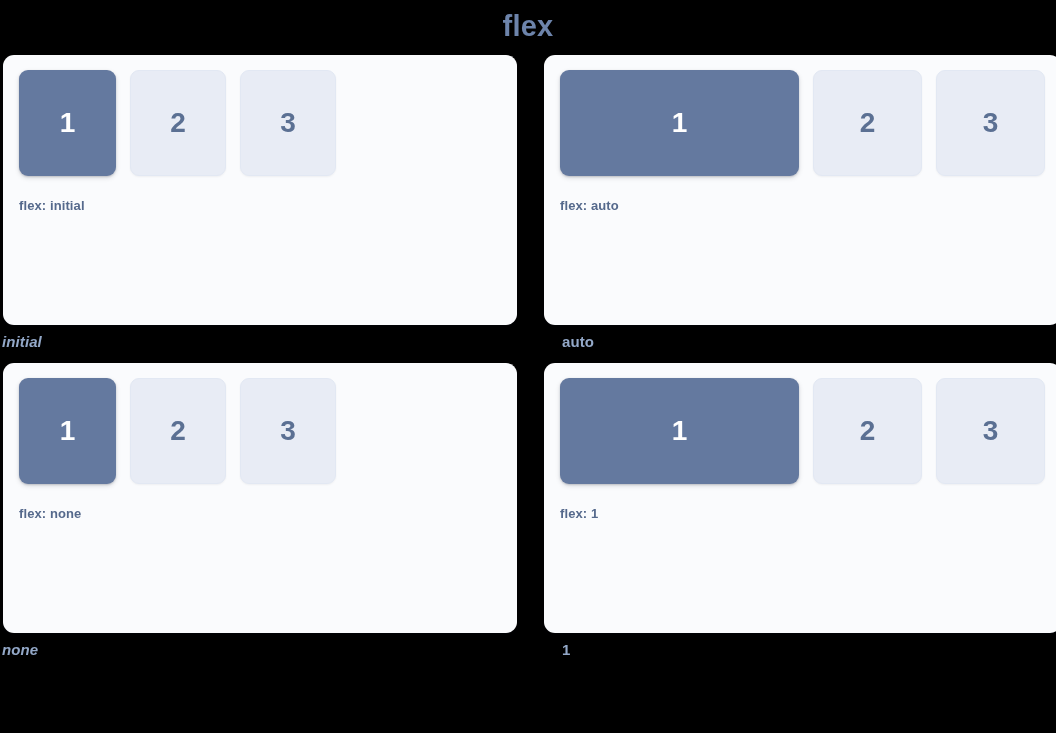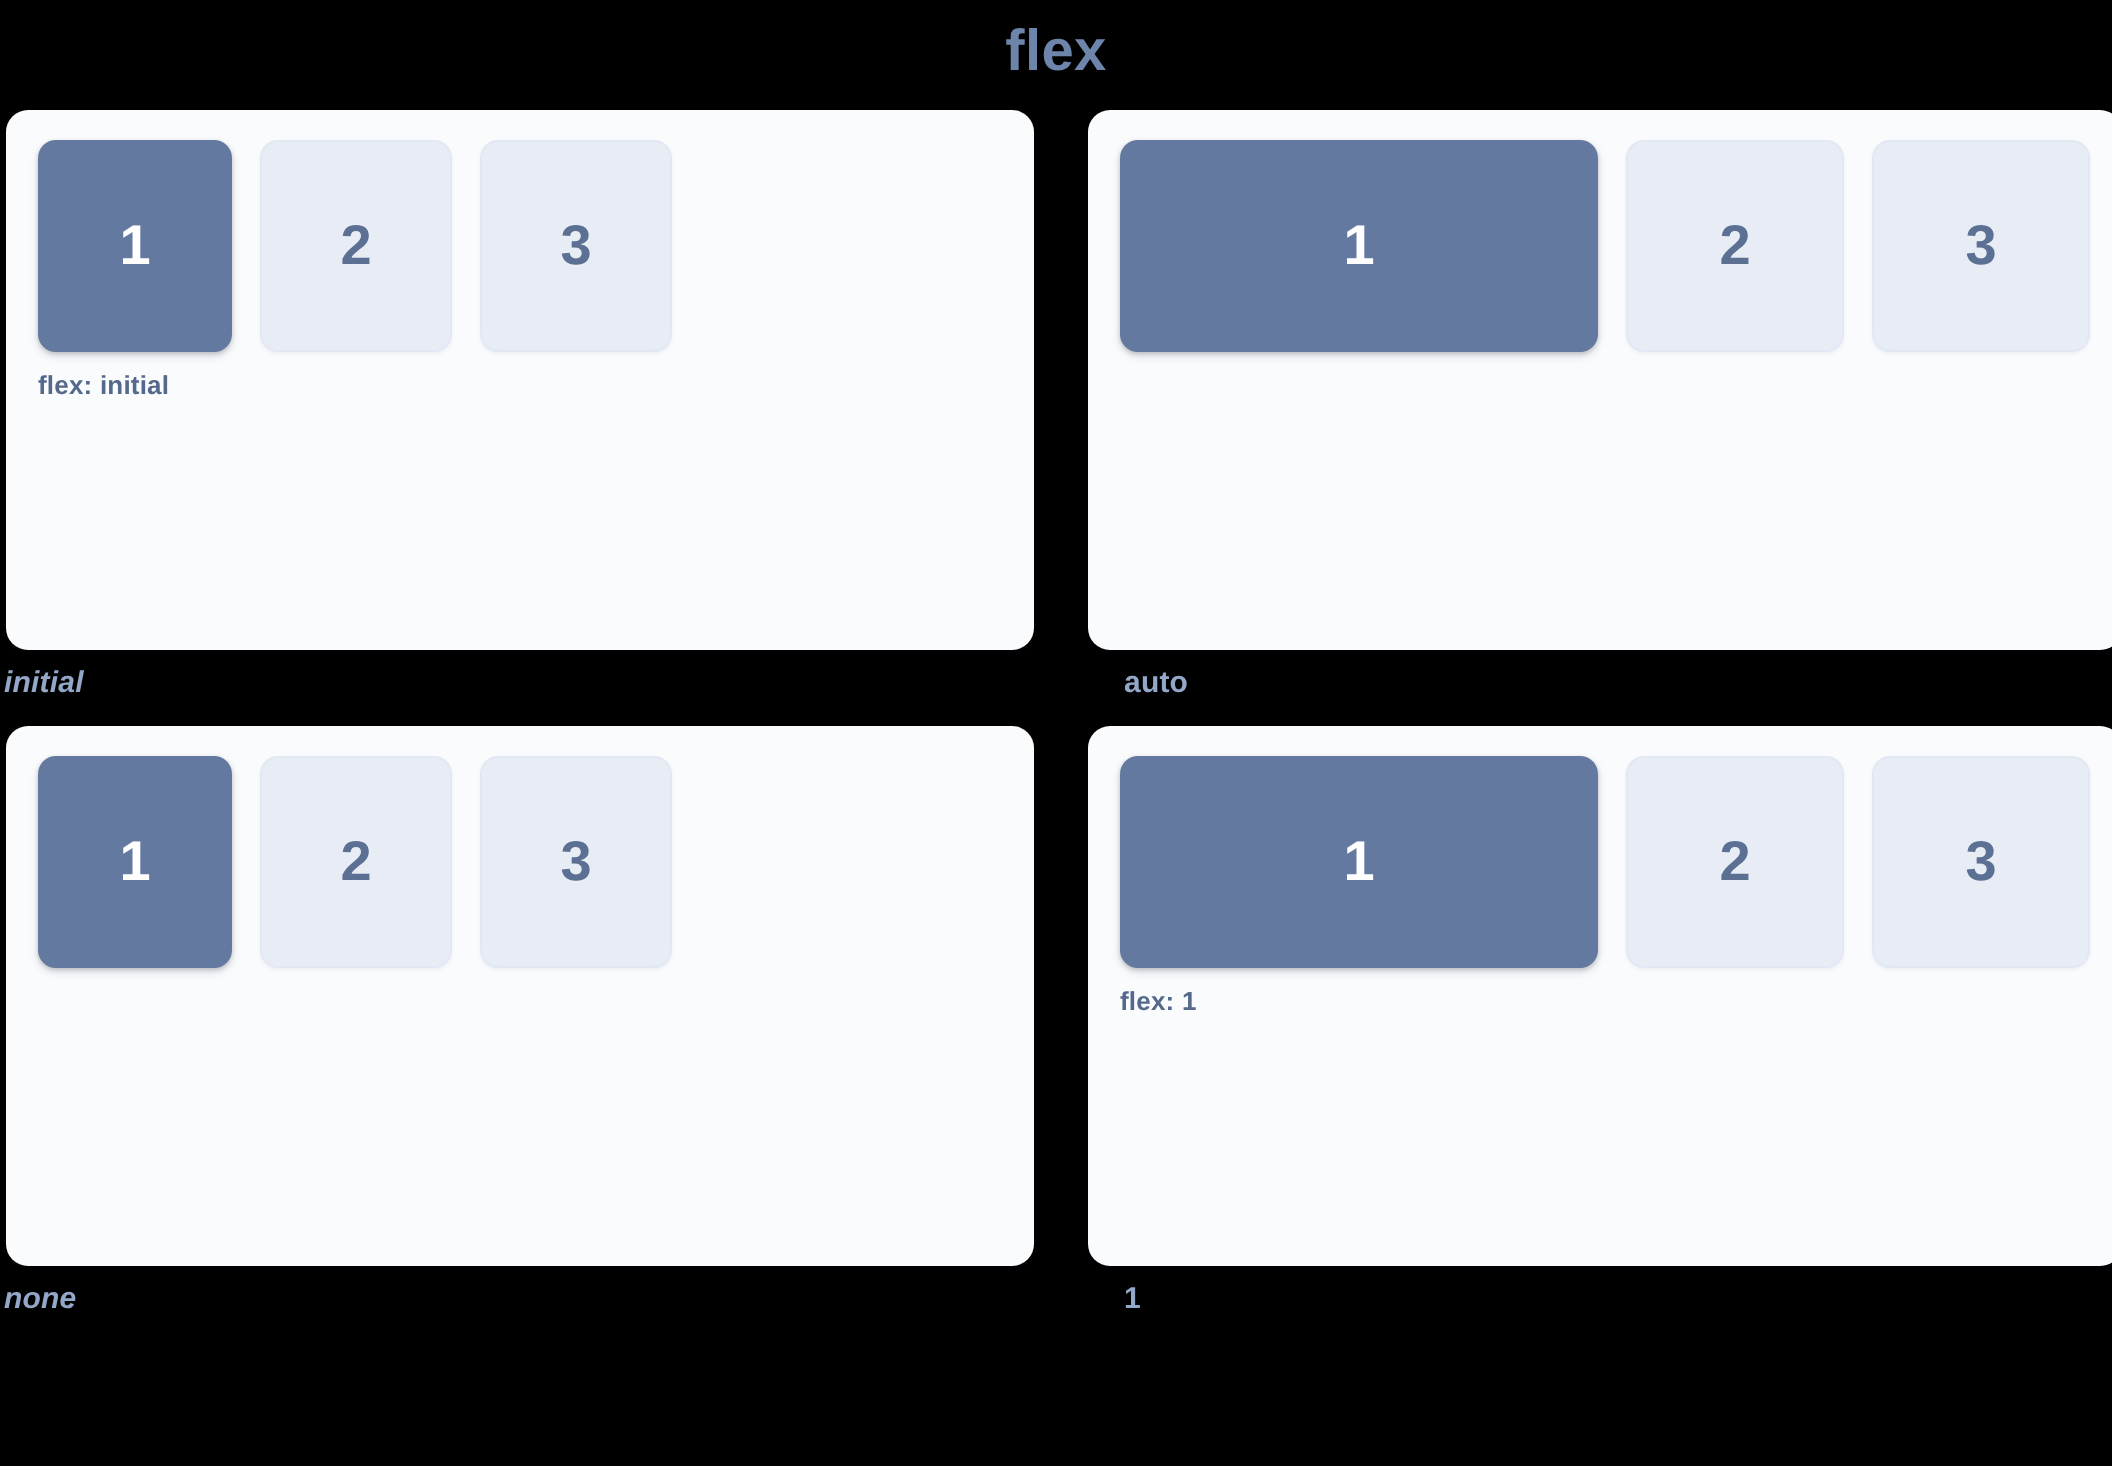--- a/index.html
+++ b/index.html
@@ -104,21 +104,21 @@
   .demo-auto .box-primary { flex: auto; width: 97px; }
   .demo-auto .box-muted   { flex: initial; width: 109px; }
 
   .demo-none .box-primary { flex: none; width: 97px; }
   .demo-none .box-muted   { flex: none; width: 96px; }
 
   .demo-one .box-primary { flex: 1; }
   .demo-one .box-muted   { flex: none; width: 109px; }
 
   .code-label {
-    margin-top: 9px;
+    margin-top: 22px;
     font-size: 13px;
     font-weight: bold;
     color: #55698c;
     letter-spacing: 0.1px;
   }
 
   .caption {
     font-size: 15px;
     font-weight: bold;
     color: #93a8c8;
@@ -155,37 +155,39 @@
         <div class="caption caption-left">initial</div>
       </div>
 
       <div class="cell cell-right">
         <div class="demo-panel panel-right demo-auto">
           <div class="flex-row">
             <div class="box box-primary">1</div>
             <div class="box box-muted">2</div>
             <div class="box box-muted">3</div>
           </div>
+          <div class="code-label">flex: auto</div>
         </div>
         <div class="caption caption-right">auto</div>
       </div>
 
     </div>
 
     <div class="row-spacer"></div>
 
     <div class="row">
 
       <div class="cell cell-left">
         <div class="demo-panel panel-left demo-none">
           <div class="flex-row">
             <div class="box box-primary">1</div>
             <div class="box box-muted">2</div>
             <div class="box box-muted">3</div>
           </div>
+          <div class="code-label">flex: none</div>
         </div>
         <div class="caption caption-left">none</div>
       </div>
 
       <div class="cell cell-right">
         <div class="demo-panel panel-right demo-one">
           <div class="flex-row">
             <div class="box box-primary">1</div>
             <div class="box box-muted">2</div>
             <div class="box box-muted">3</div>

